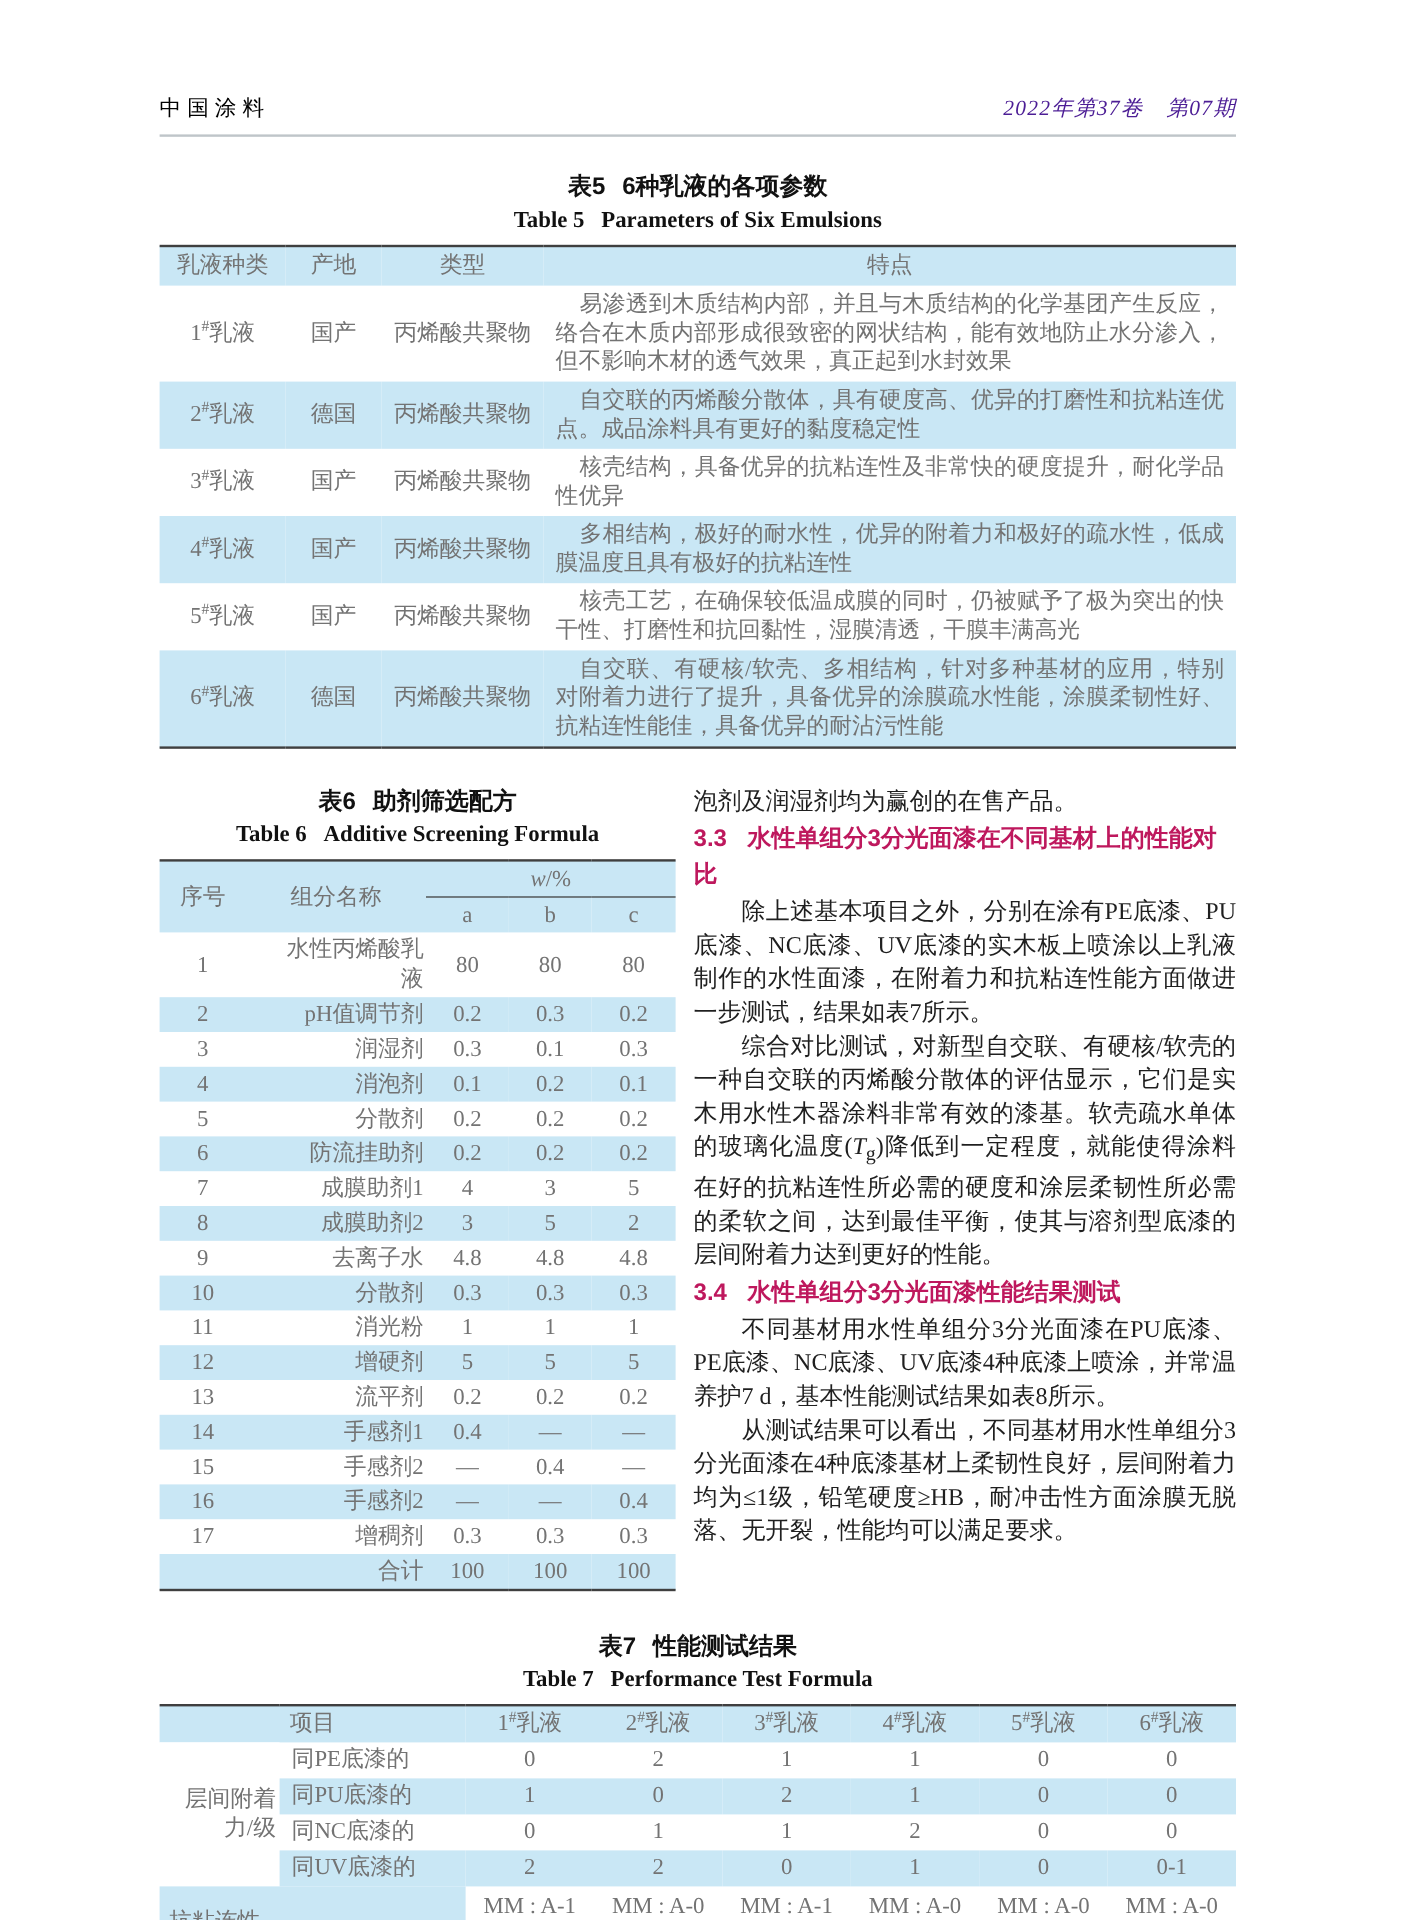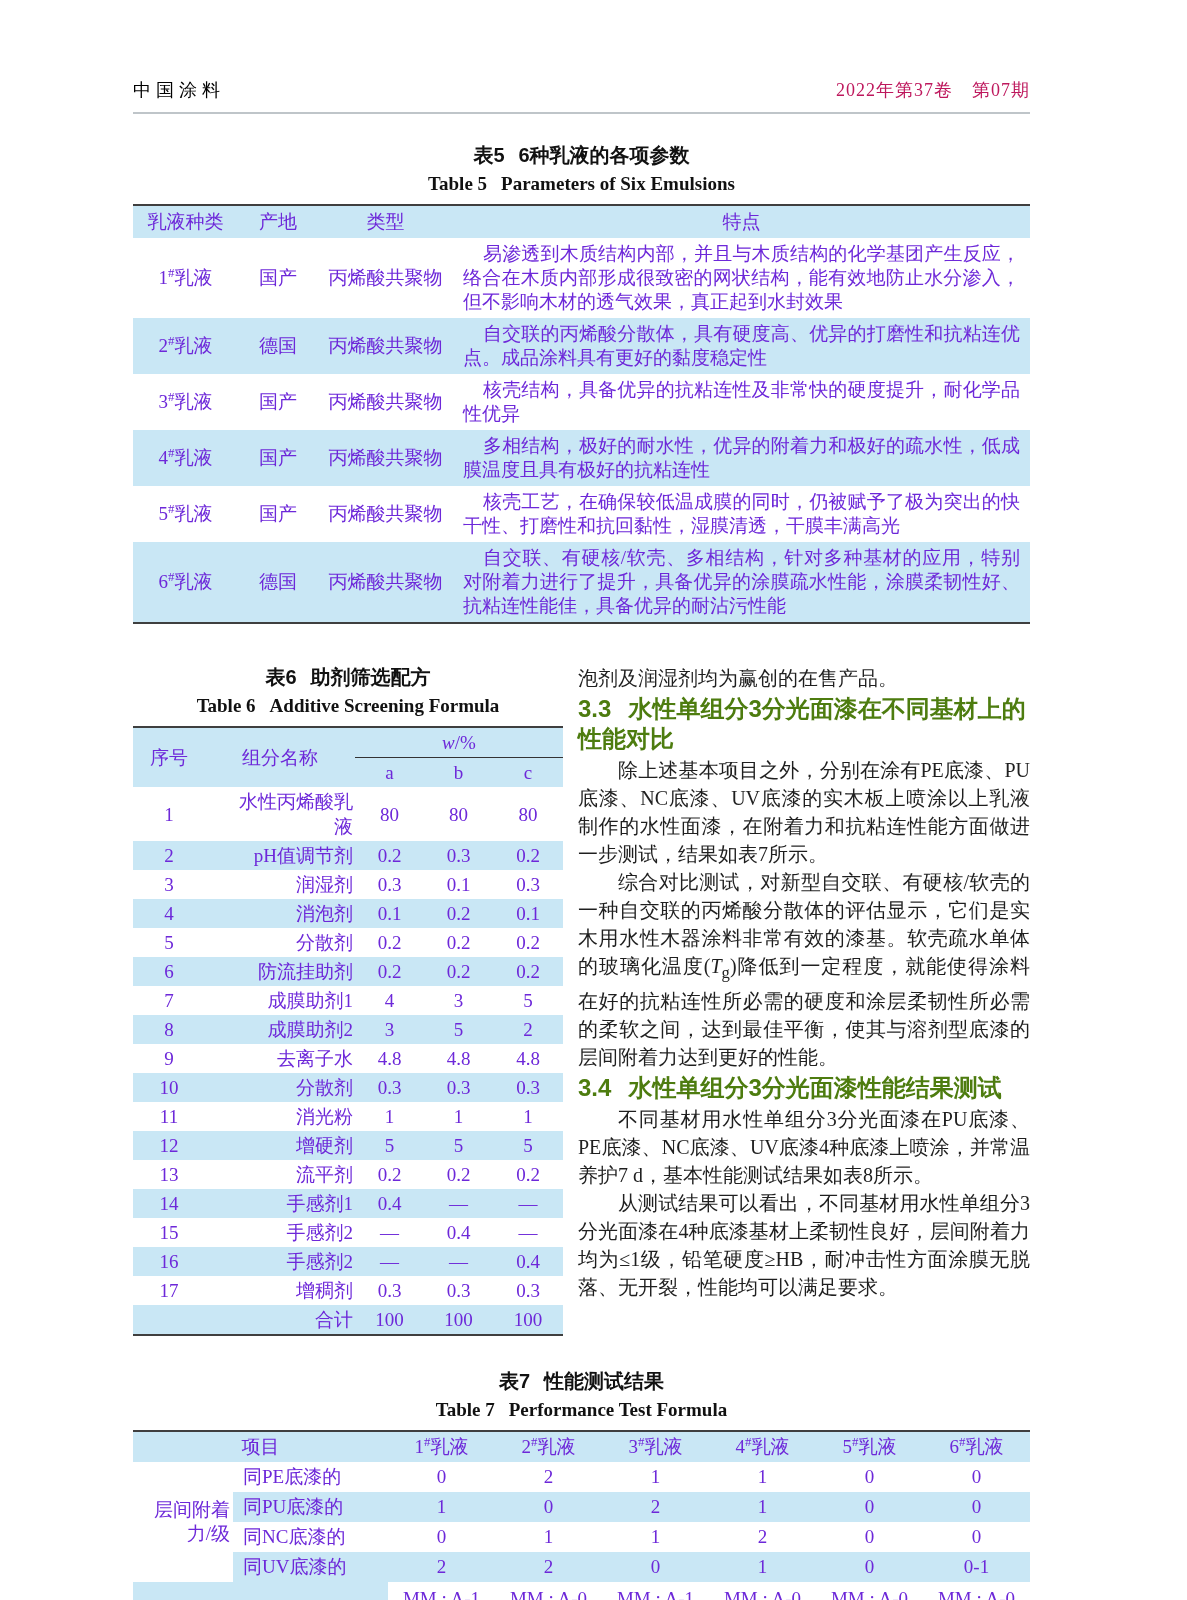--- a/index.html
+++ b/index.html
@@ -6,53 +6,53 @@
   body { background:#ffffff; }
   .page {
     width:1187px; height:1600px; margin:0 auto; background:#fff;
     padding:78px 157px 0 133px; position:relative; overflow:hidden;
     font-family:"Liberation Serif","DejaVu Serif",serif; color:#1f1f1f;
   }
   
   .pg-head { display:flex; justify-content:space-between; align-items:flex-end;
     padding-bottom:10px; border-bottom:2px solid #bfc5c9; }
   .pg-head .jn { font-size:18px; color:#000000; letter-spacing:5px; }
-  .pg-head .iss { font-size:18px; color:#be185d; letter-spacing:1px; }
+  .pg-head .iss { font-size:18px; color:#4c1d95; letter-spacing:1px;font-style:italic; }
   
   .tbl-title-cn { text-align:center; font-family:"Liberation Sans","DejaVu Sans",sans-serif;
     font-weight:bold; font-size:20px; color:#111; }
   .tbl-title-cn .lbl { margin-right:14px; }
   .tbl-title-en { text-align:center; font-family:"Liberation Serif",serif; font-weight:bold;
     font-size:19px; color:#111; margin-top:4px; margin-bottom:9px; }
   .tbl-title-en .lbl { margin-right:14px;text-align:right; }
   
   table { border-collapse:collapse; table-layout:fixed;
-    font-family:"Liberation Serif","DejaVu Serif",serif; font-size:19px; color:#6d28d9; }
+    font-family:"Liberation Serif","DejaVu Serif",serif; font-size:19px; color:#737373; }
   th { font-weight:normal; }
   tr.blue td, tr.blue th, .bluebg { background:#c9e7f5; }
   thead tr th { background:#c9e7f5; }
   .c { text-align:center; }
   sup { font-size:68%; vertical-align:super; line-height:0; }
   
   #table5 { width:897px; border-top:2px solid #3f3f3f; border-bottom:2px solid #3f3f3f; }
   #table5 th, #table5 td { padding:4px 4px; line-height:24px; vertical-align:middle; }
   #table5 td.feat { text-align:justify; text-indent:20px; padding:4px 10px 4px 10px; }
   
-  .twocol { display:flex; justify-content:space-between; margin-top:40px; }
+  .twocol { display:flex; justify-content:space-between; margin-top:30px; }
   .leftcol { width:430px; }
   #table6 { width:430px; border-top:2px solid #3f3f3f; border-bottom:2px solid #3f3f3f; }
   #table6 th, #table6 td { padding:2px 2px; line-height:25px; vertical-align:middle; }
   #table6 .wline { border-bottom:1px solid #333; }
   #table6 td.nm { text-align:right; padding-left:22px; }
   
   .rightcol { width:452px; font-size:20px; line-height:28px; }
   .rc-p { text-align:justify; }
   .rc-p.indent { text-indent:2em; }
   .rc-h { font-family:"Liberation Sans","DejaVu Sans",sans-serif; font-weight:bold;
-    color:#4d7c0f; font-size:24px; line-height:30px; margin:2px 0 2px 0; }
+    color:#be185d; font-size:20px; line-height:30px; margin:2px 0 2px 0; }
   .rc-h .h-num { margin-right:17px; }
   
   .t7wrap { margin-top:32px; }
   #table7 { width:897px; border-top:2px solid #3f3f3f; border-bottom:2px solid #3f3f3f; }
   #table7 th, #table7 td { padding:3px 3px; line-height:24px; vertical-align:middle; }
   #table7 td.glabel { text-align:right; padding-left:8px; background:#fff; }
   #table7 td.sub { text-align:left; padding-left:10px; }
   #table7 td.ablabel { text-align:left; padding-left:8px; background:#c9e7f5; }
   #table7 td.two { line-height:26px; padding:4px 2px; }
 </style>

